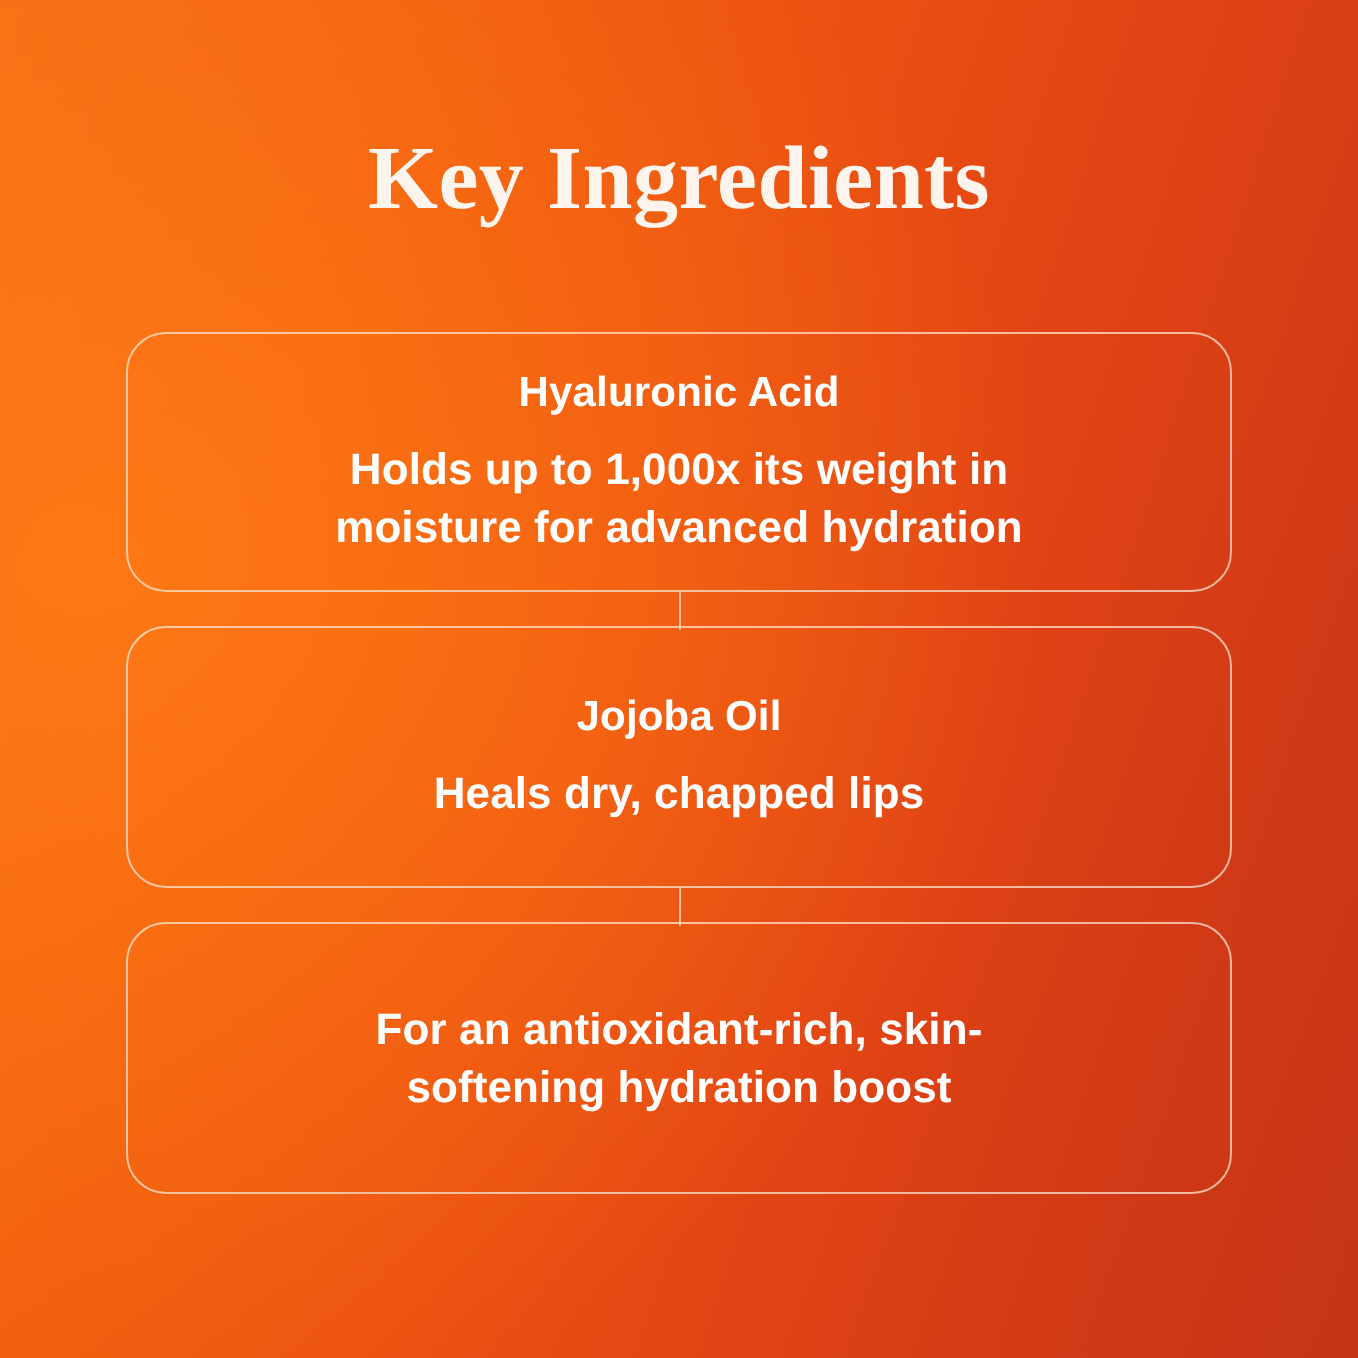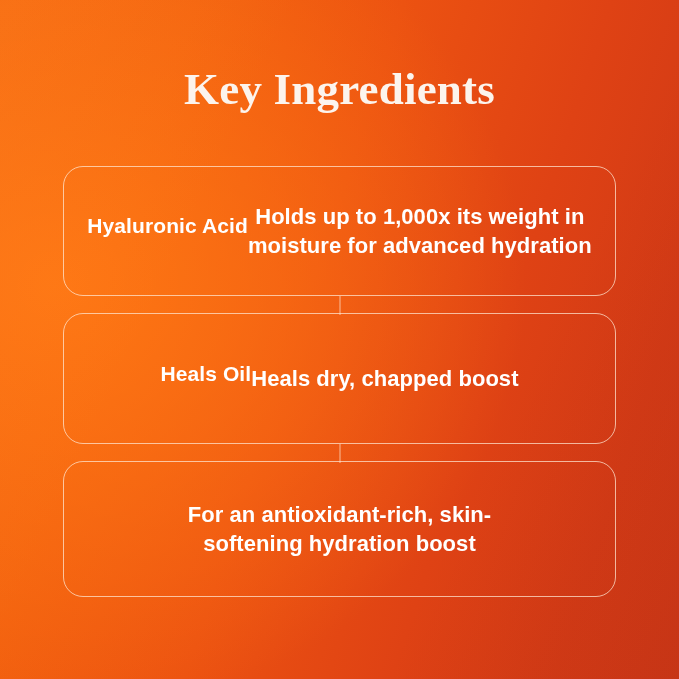--- a/index.html
+++ b/index.html
@@ -67,21 +67,21 @@
 
   .card {
     position: relative;
     box-sizing: border-box;
     width: 553px;
     border: 1px solid rgba(255, 233, 214, 0.72);
     border-radius: 20px;
     text-align: center;
     color: #FFFFFF;
     display: flex;
-    flex-direction: row;
+    flex-direction: column;
     align-items: center;
     justify-content: center;
   }
 
   .card-1 { height: 130px; }
   .card-2 { height: 131px; margin-top: 17px; }
   .card-3 { height: 136px; margin-top: 17px; }
 
   .card-title {
     font-family: "Liberation Sans", sans-serif;
@@ -128,22 +128,22 @@
 
   <div class="stack">
 
     <div class="card card-1">
       <div class="card-title">Hyaluronic Acid</div>
       <div class="card-desc">Holds up to 1,000x its weight in
 moisture for advanced hydration</div>
     </div>
 
     <div class="card card-2">
-      <div class="card-title">Heals Oil</div>
-      <div class="card-desc">Heals dry, chapped boost</div>
+      <div class="card-title">Jojoba Oil</div>
+      <div class="card-desc">Heals dry, chapped lips</div>
     </div>
 
     <div class="card card-3">
       <div class="card-desc">For an antioxidant-rich, skin-
 softening hydration boost</div>
     </div>
 
   </div>
 </div>
 

